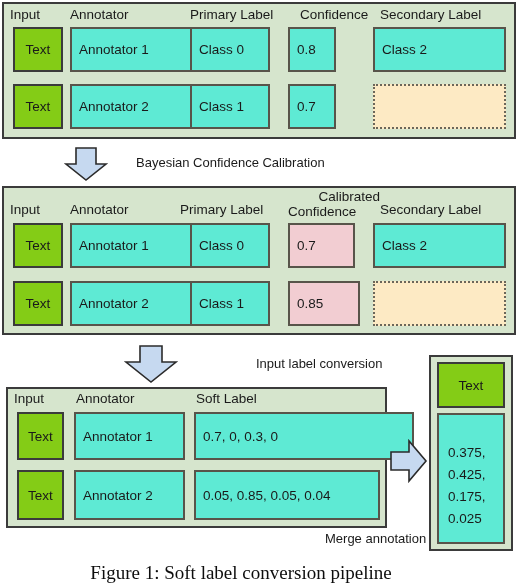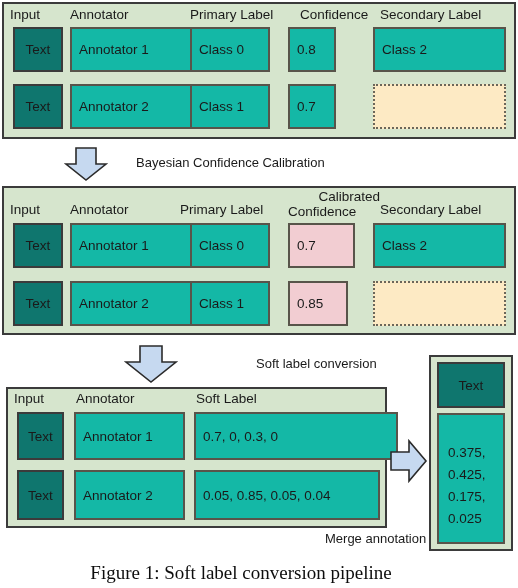--- a/index.html
+++ b/index.html
@@ -39,30 +39,30 @@
     color: #1a1a1a;
     white-space: nowrap;
     text-align: left;
   }
 
   
   .cell {
     position: absolute;
     box-sizing: border-box;
     border: 2px solid #58544a;
-    background: #14b8a6;
+    background: #5eead4;
     display: flex;
     align-items: center;
     font-size: 13.5px;
     color: #1a1a1a;
     padding-left: 7px;
     white-space: nowrap;
   }
   .cell.blue {
-    background: #0f766e;
+    background: #84cc16;
     border: 2px solid #3b3b3b;
     justify-content: center;
     padding-left: 0;
   }
   .cell.pink {
     background: #f2cdd2;
   }
   .cell.empty-dotted {
     border: 2px dotted #6b665a;
     background: #fdeac4;
@@ -146,37 +146,37 @@
 
   <div class="cell blue" style="left:13px; top:223px; width:50px; height:45px;">Text</div>
   <div class="cell" style="left:70px; top:223px; width:122px; height:45px;">Annotator 1</div>
   <div class="cell" style="left:190px; top:223px; width:80px; height:45px;">Class 0</div>
   <div class="cell pink" style="left:288px; top:223px; width:67px; height:45px;">0.7</div>
   <div class="cell" style="left:373px; top:223px; width:133px; height:45px;">Class 2</div>
 
   <div class="cell blue" style="left:13px; top:281px; width:50px; height:45px;">Text</div>
   <div class="cell" style="left:70px; top:281px; width:122px; height:45px;">Annotator 2</div>
   <div class="cell" style="left:190px; top:281px; width:80px; height:45px;">Class 1</div>
-  <div class="cell pink" style="left:288px; top:281px; width:60px; height:45px;">0.85</div>
+  <div class="cell pink" style="left:288px; top:281px; width:72px; height:45px;">0.85</div>
   <div class="cell empty-dotted" style="left:373px; top:281px; width:133px; height:45px;"></div>
 
   <svg class="arrow" style="left:122px; top:344px;" width="58" height="40" viewBox="0 0 58 40">
     <polygon points="18,2 40,2 40,18 54,18 29,38 4,18 18,18" fill="#c6d9f0" stroke="#2b2b2b" stroke-width="1.6" stroke-linejoin="miter"></polygon>
   </svg>
-  <div class="step-label" style="left:228px; top:356px;">Soft label conversion</div>
+  <div class="step-label" style="left:228px; top:356px;">Input label conversion</div>
 
   <div class="panel" style="left:6px; top:387px; width:381px; height:141px;"></div>
 
   <div class="colhead" style="left:14px; top:392px; width:60px;">Input</div>
   <div class="colhead" style="left:76px; top:392px; width:118px;">Annotator</div>
   <div class="colhead" style="left:196px; top:392px; width:108px; text-align:left;">Soft Label</div>
 
   <div class="cell blue" style="left:17px; top:412px; width:47px; height:48px;">Text</div>
   <div class="cell" style="left:74px; top:412px; width:111px; height:48px;">Annotator 1</div>
-  <div class="cell" style="left:194px; top:412px; width:204px; height:48px;">0.7, 0, 0.3, 0</div>
+  <div class="cell" style="left:194px; top:412px; width:220px; height:48px;">0.7, 0, 0.3, 0</div>
 
   <div class="cell blue" style="left:17px; top:470px; width:47px; height:50px;">Text</div>
   <div class="cell" style="left:74px; top:470px; width:111px; height:50px;">Annotator 2</div>
   <div class="cell" style="left:194px; top:470px; width:186px; height:50px;">0.05, 0.85, 0.05, 0.04</div>
 
   <svg class="arrow" style="left:389px; top:438px;" width="40" height="46" viewBox="0 0 40 46">
     <polygon points="2,14 20,14 20,3 37,23 20,43 20,32 2,32" fill="#c6d9f0" stroke="#2b2b2b" stroke-width="1.6" stroke-linejoin="miter"></polygon>
   </svg>
   <div class="step-label" style="left:297px; top:531px;">Merge annotation</div>
 

